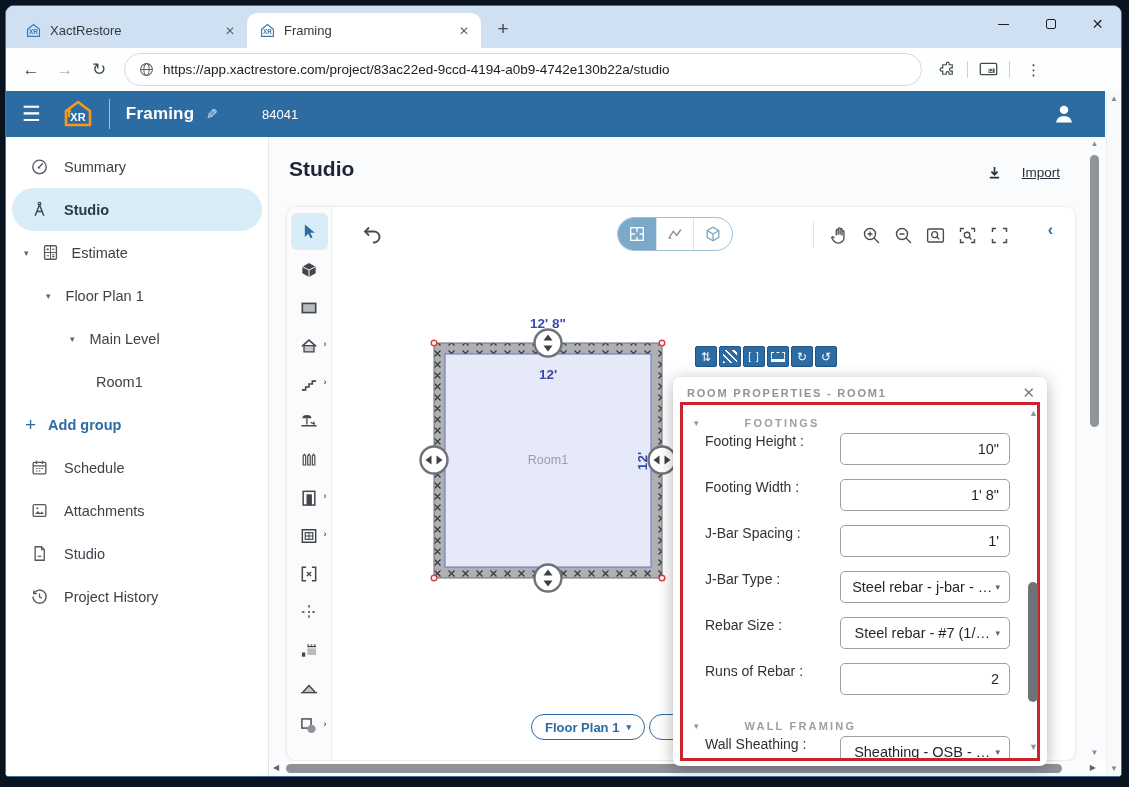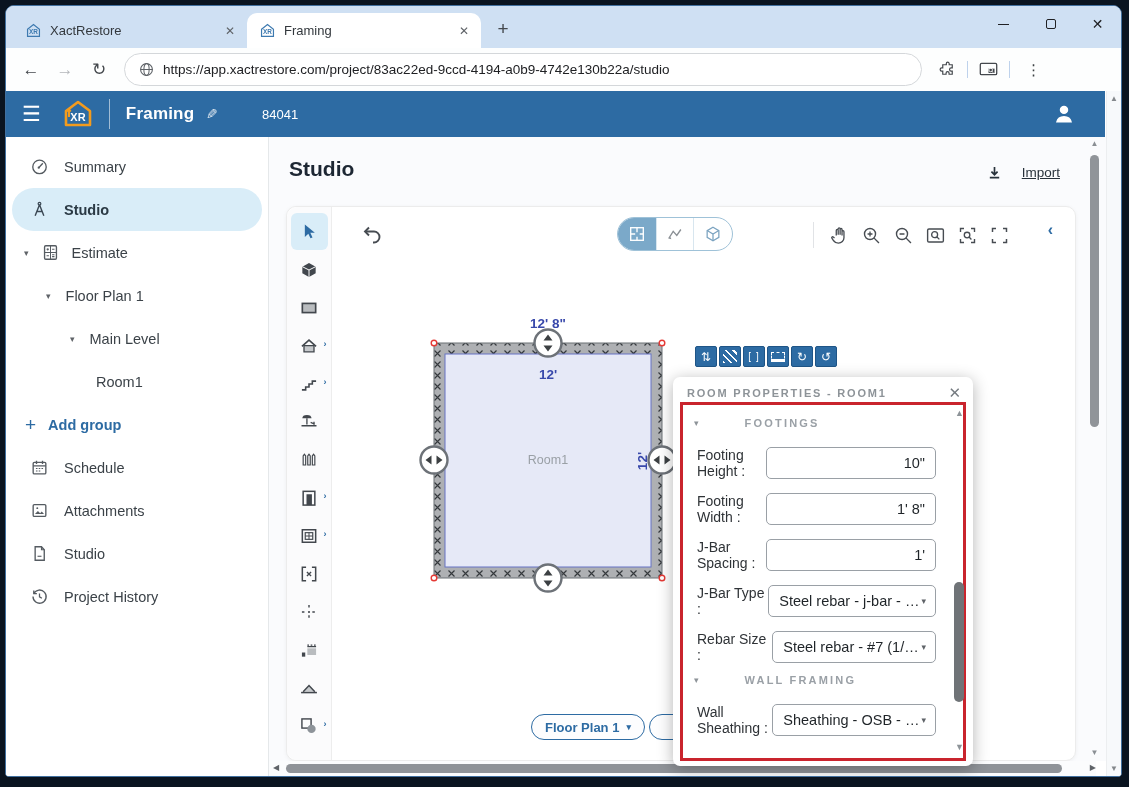--- a/index.html
+++ b/index.html
@@ -85,29 +85,29 @@
   .mini-btn { width:22px; height:21px; background:#2d6ba3; border:1px solid #1f5587; border-radius:2px; color:#fff; display:flex; align-items:center; justify-content:center; font-size:12px; overflow:hidden; }
   .hatch-glyph { width:14px; height:13px; background:repeating-linear-gradient(45deg,#fff 0 2px,transparent 2px 5px); }
   .dashedrect-glyph { width:14px; height:10px; border:1px dashed #fff; border-bottom:3px solid #fff; }
 
   .fp-pill { position:absolute; display:flex; align-items:center; gap:7px; height:26px; padding:0 13px; border:1.5px solid #2d6ba3; border-radius:14px; background:#fdfdfe; color:#2d6ba3; font-size:13px; font-weight:600; }
   .fp-pill .caret { color:#2d6ba3; }
   .pill-1 { left:244px; top:507px; }
   .pill-2 { left:362px; top:507px; width:90px; }
 
   
-  .props { position:absolute; left:667px; top:286px; width:300px; height:389px; background:#fff; border-radius:7px; box-shadow:0 3px 16px rgba(0,0,0,.3); z-index:40; }
+  .props { position:absolute; left:667px; top:286px; width:374px; height:389px; background:#fff; border-radius:7px; box-shadow:0 3px 16px rgba(0,0,0,.3); z-index:40; }
   .props-header { height:25px; display:flex; align-items:center; padding:6px 12px 0 14px; }
   .props-title { font-size:11px; letter-spacing:1.8px; color:#8d9398; font-weight:600; }
   .props-close { margin-left:auto; color:#757b80; font-size:15px; line-height:1; }
   .red-box { position:absolute; left:7px; top:25px; right:7px; bottom:5px; border:3px solid #c9242d; overflow:hidden; padding:5px 12px 0 11px; }
   .sec-head { display:flex; align-items:center; gap:9px; height:21px; margin-top:2px; }
   .sec-caret { font-size:9px; color:#8d9398; }
   .sec-title { font-size:11px; letter-spacing:2.2px; color:#9aa0a6; font-weight:600;padding-left:37px; }
-  .prop-row { height:46px; display:flex; align-items:flex-end; justify-content:space-between; padding-right:15px; }
+  .prop-row { height:46px; display:flex; align-items:flex-start; justify-content:space-between; padding-right:15px;margin-left:8px; }
   .prop-label { font-size:14px; color:#2f3337; padding-left:3px; }
   .ctl-input { width:170px; height:32px; border:1px solid #9aa0a6; border-radius:5px; background:#fff; text-align:right; padding:0 10px; font-size:14.5px; color:#1f2428; font-family:"Liberation Sans",sans-serif; }
   .ctl-select { width:170px; height:32px; border:1px solid #9aa0a6; border-radius:5px; background:#fff; display:flex; align-items:center; }
   .ctl-select .sel-text { flex:1; text-align:center; font-size:14.5px; color:#1f2428; white-space:nowrap; overflow:hidden; padding-left:10px; }
   .ctl-select .sel-caret { font-size:9px; color:#5f6368; margin:0 9px 0 2px; }
   .props-scroll-up { position:absolute; right:9px; top:31px; font-size:9px; color:#8d9398; z-index:41; }
   .props-scroll-dn { position:absolute; right:9px; bottom:14px; font-size:9px; color:#8d9398; z-index:41; }
   .props-thumb { position:absolute; right:9px; top:205px; width:10px; height:120px; background:#6f7377; border-radius:5px; z-index:41; }
 
   
@@ -547,20 +547,24 @@
             <span class="sel-caret">▾</span>
           </div>
         </div>
         <div class="prop-row">
           <span class="prop-label">Rebar Size :</span>
           <div class="ctl-select">
             <span class="sel-text">Steel rebar - #7 (1/…</span>
             <span class="sel-caret">▾</span>
           </div>
         </div>
+        <div class="prop-row">
+          <span class="prop-label">Runs of Rebar :</span>
+          <input class="ctl-input" value="2" style="">
+        </div>
         <div class="sec-head" style="margin-top:6px;">
           <span class="sec-caret">▾</span>
           <span class="sec-title">WALL FRAMING</span>
         </div>
         <div class="prop-row">
           <span class="prop-label">Wall Sheathing :</span>
           <div class="ctl-select">
             <span class="sel-text">Sheathing - OSB - …</span>
             <span class="sel-caret">▾</span>
           </div>

